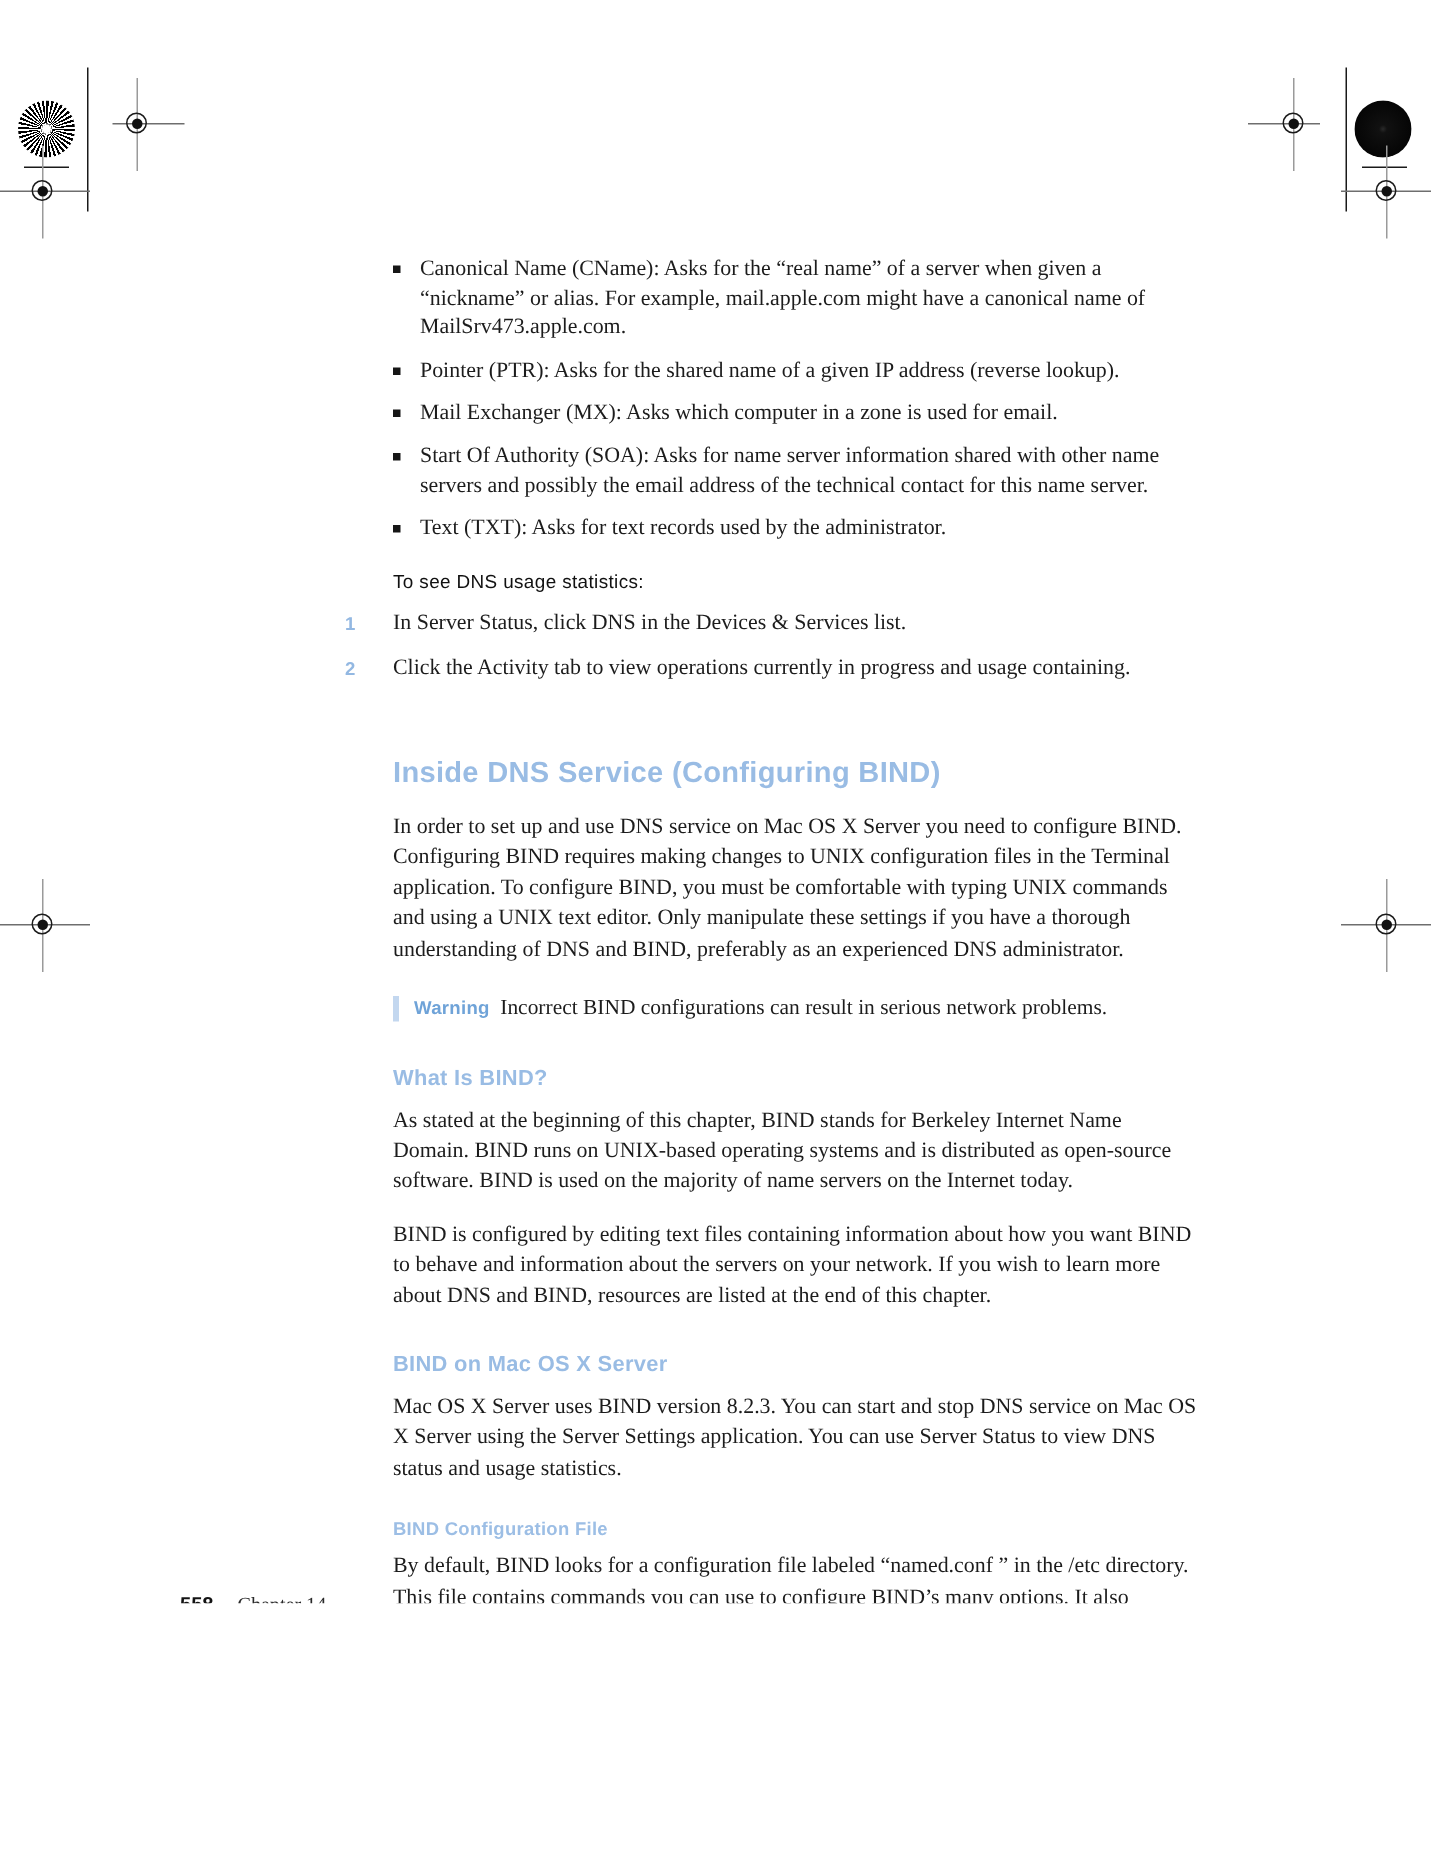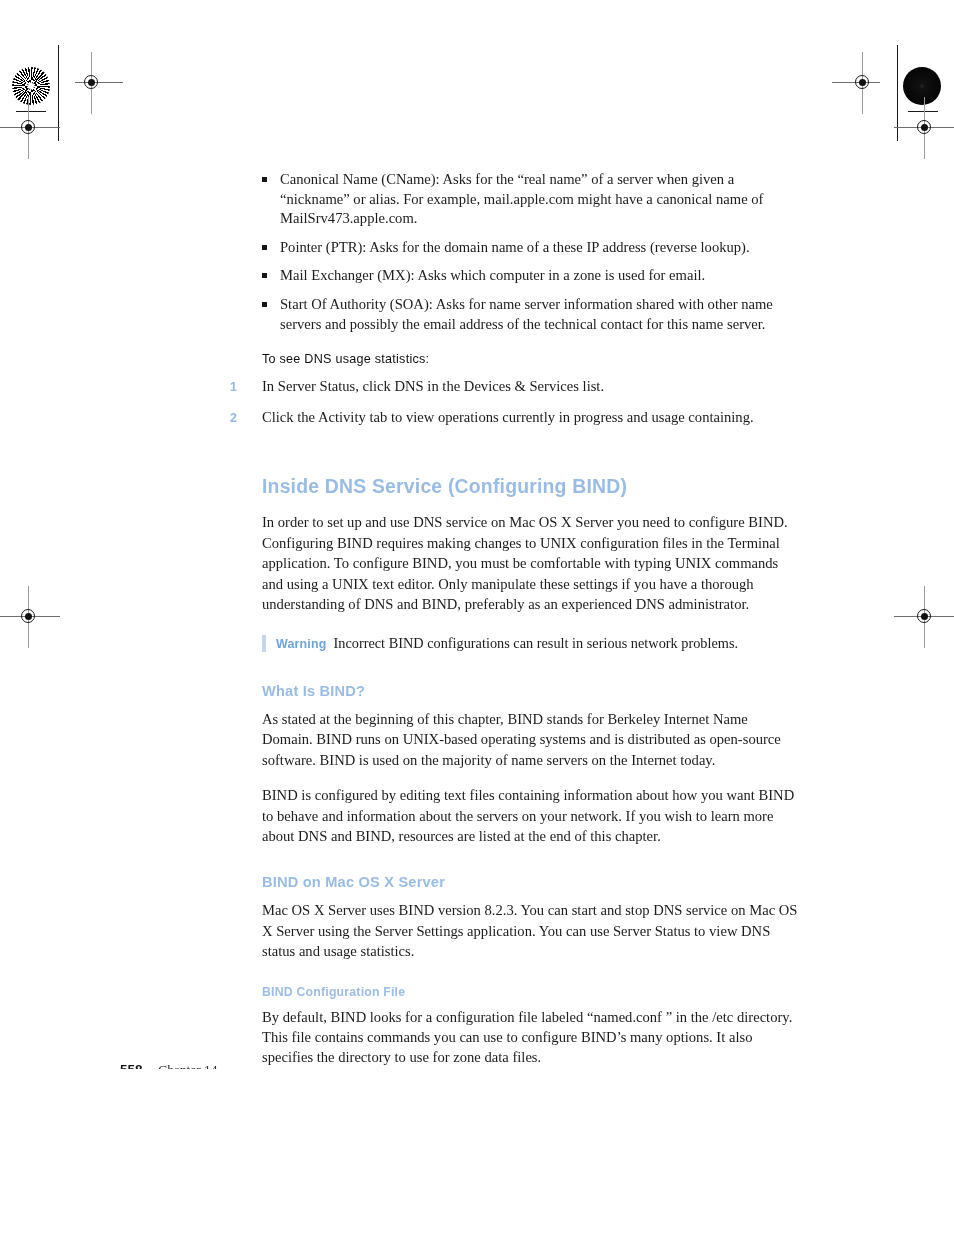--- a/index.html
+++ b/index.html
@@ -314,23 +314,24 @@
     <div class="vline"></div>
       <div class="hline"></div>
       <div class="ring"></div>
       <div class="dot"></div>
   </div>
 
   <div class="content">
 
     <ul class="bullet-list">
       <li class="bullet-item">Canonical Name (CName):  Asks for the “real name” of a server when given a “nickname” or alias. For example, mail.apple.com might have a canonical name of MailSrv473.apple.com.</li>
-      <li class="bullet-item">Pointer (PTR):  Asks for the domain name of a these IP address (reverse lookup).</li>
+      <li class="bullet-item">Pointer (PTR):  Asks for the shared name of a given IP address (reverse lookup).</li>
       <li class="bullet-item">Mail Exchanger (MX):  Asks which computer in a zone is used for email.</li>
       <li class="bullet-item">Start Of Authority (SOA):  Asks for name server information shared with other name servers and possibly the email address of the technical contact for this name server.</li>
+      <li class="bullet-item">Text (TXT):  Asks for text records used by the administrator.</li>
     </ul>
 
     <div class="proc-heading">To see DNS usage statistics:</div>
 
     <ol class="steps">
       <li class="step">
         <span class="num">1</span>
         <span>In Server Status, click DNS in the Devices &amp; Services list.</span>
       </li>
       <li class="step">

